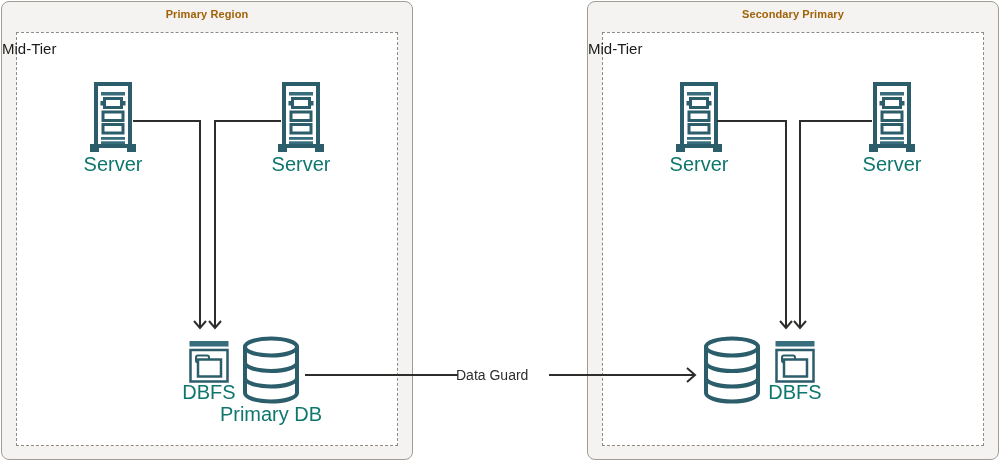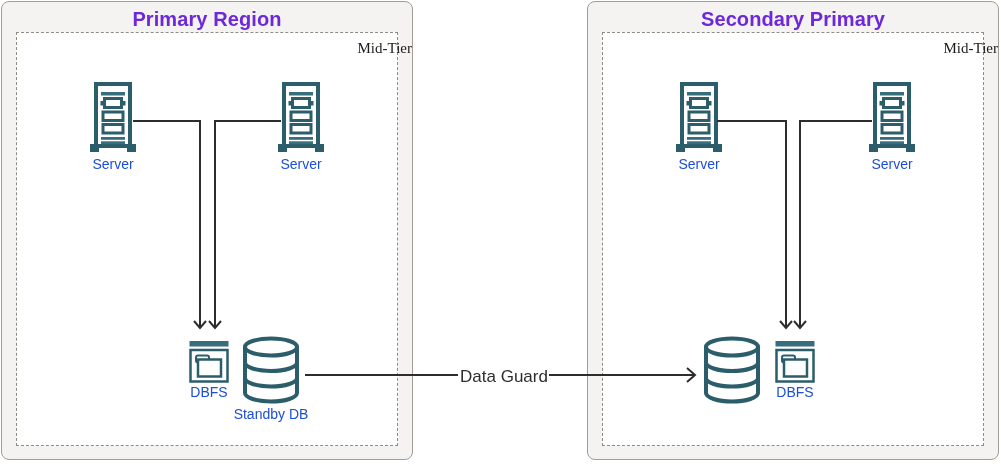--- a/index.html
+++ b/index.html
@@ -11,43 +11,43 @@
   }
   .region {
     position:absolute; top:1px; width:412px; height:459px;
     background:#f4f3f1; border:1.5px solid #a29c95; border-radius:8px;
     box-sizing:border-box;
   }
   .region.left  { left:1px; }
   .region.right { left:587px; }
   .region-title {
     position:absolute; top:6px; left:0; width:100%; text-align:center;
-    font-weight:bold; font-size:20px; color:#6d28d9; letter-spacing:0.1px;
+    font-weight:bold; font-size:11px; color:#a16207; letter-spacing:0.1px;
   }
   .midtier-box {
     position:absolute; left:14px; top:30px; width:382px; height:414px;
     background:#ffffff; border:1px dashed #8f8a84; box-sizing:border-box;
   }
   .tier-label {
-    position:absolute; top:38px; left:0; width:100%; text-align:right;
-    font-size:15px; color:#1c1b1a;font-family:Liberation Serif, serif;
+    position:absolute; top:38px; left:0; width:100%; text-align:left;
+    font-size:15px; color:#1c1b1a;
   }
   .node-label {
-    position:absolute; text-align:center; font-size:14px; color:#1d4ed8;
+    position:absolute; text-align:center; font-size:20px; color:#0f766e;
     line-height:17px;
   }
   .icon { position:absolute; }
   #overlay {
     position:absolute; left:0; top:0; width:1001px; height:464px;
     z-index:5; pointer-events:none;
   }
   .conn { stroke:#2e2d2c; stroke-width:2; fill:none; }
   #dataguard-label {
-    position:absolute; left:456px; top:367px; width:96px; text-align:center;
-    font-size:17px; color:#2e2d2c; z-index:6;
+    position:absolute; left:456px; top:367px; width:96px; 
+    font-size:14px; color:#2e2d2c; z-index:6;
   }
 </style>
 </head>
 <body>
 
 <div id="canvas">
 
   <div class="region left">
     <div class="region-title">Primary Region</div>
     <div class="midtier-box"></div>
@@ -90,21 +90,21 @@
       <rect x="9" y="18.5" width="23" height="17" fill="#ffffff" stroke="#2c5d6b" stroke-width="2.5"></rect>
     </svg>
     <div class="node-label" style="left:167px;top:382px;width:80px">DBFS</div>
 
     <svg class="icon" style="left:239px;top:334px" width="60" height="68" viewBox="0 0 60 68">
       <path d="M4,11 V57 A26,8.5 0 0 0 56,57 V11" fill="#ffffff" stroke="#2c5d6b" stroke-width="4"></path>
       <path d="M4,26.5 A26,8.5 0 0 0 56,26.5" fill="none" stroke="#2c5d6b" stroke-width="4"></path>
       <path d="M4,42 A26,8.5 0 0 0 56,42" fill="none" stroke="#2c5d6b" stroke-width="4"></path>
       <ellipse cx="30" cy="11" rx="26" ry="8.5" fill="#ffffff" stroke="#2c5d6b" stroke-width="4"></ellipse>
     </svg>
-    <div class="node-label" style="left:209px;top:404px;width:120px">Standby DB</div>
+    <div class="node-label" style="left:209px;top:404px;width:120px">Primary DB</div>
   </div>
 
   <div class="region right">
     <div class="region-title">Secondary Primary</div>
     <div class="midtier-box"></div>
     <div class="tier-label">Mid-Tier</div>
 
     <svg class="icon" style="left:88px;top:80px" width="46" height="70" viewBox="0 0 46 70">
       <rect x="6" y="2" width="34" height="62" fill="#ffffff" stroke="#2c5d6b" stroke-width="4"></rect>
       <rect x="11" y="10" width="24" height="3.5" fill="#386d7d"></rect>

